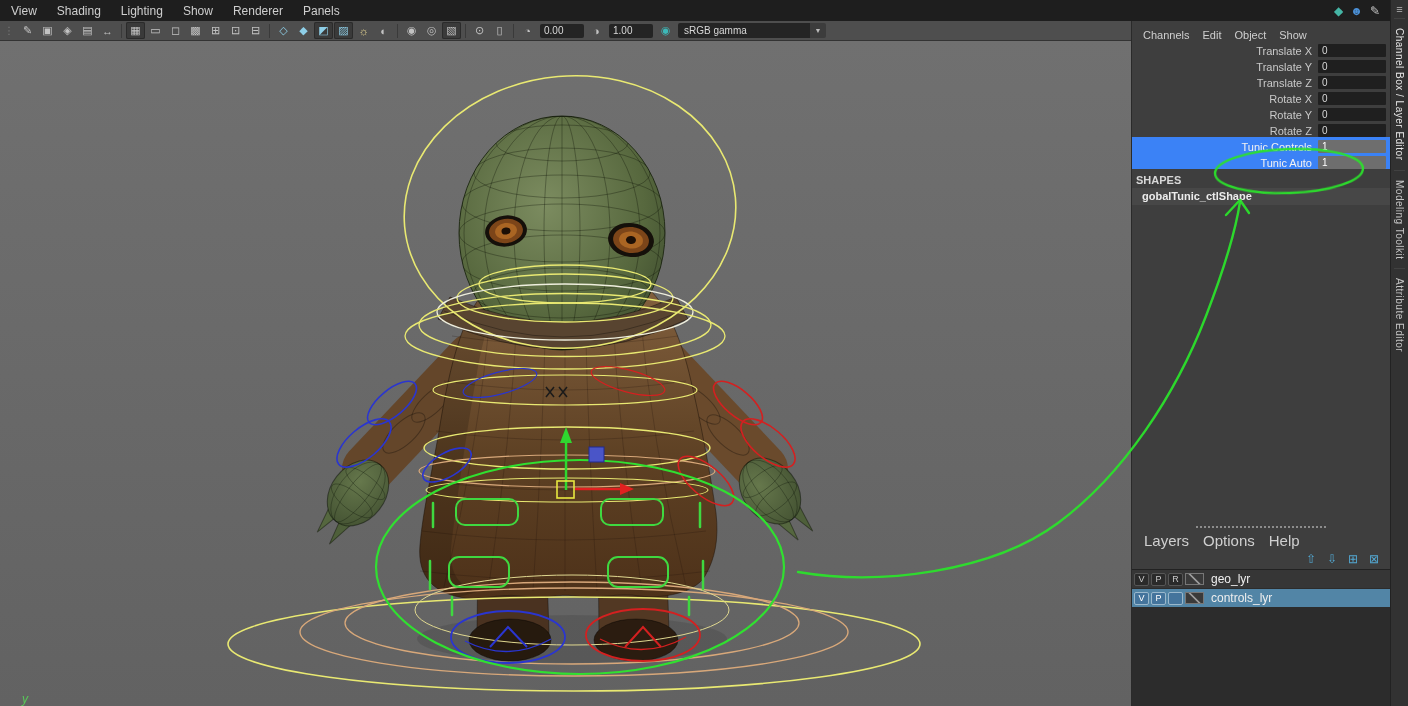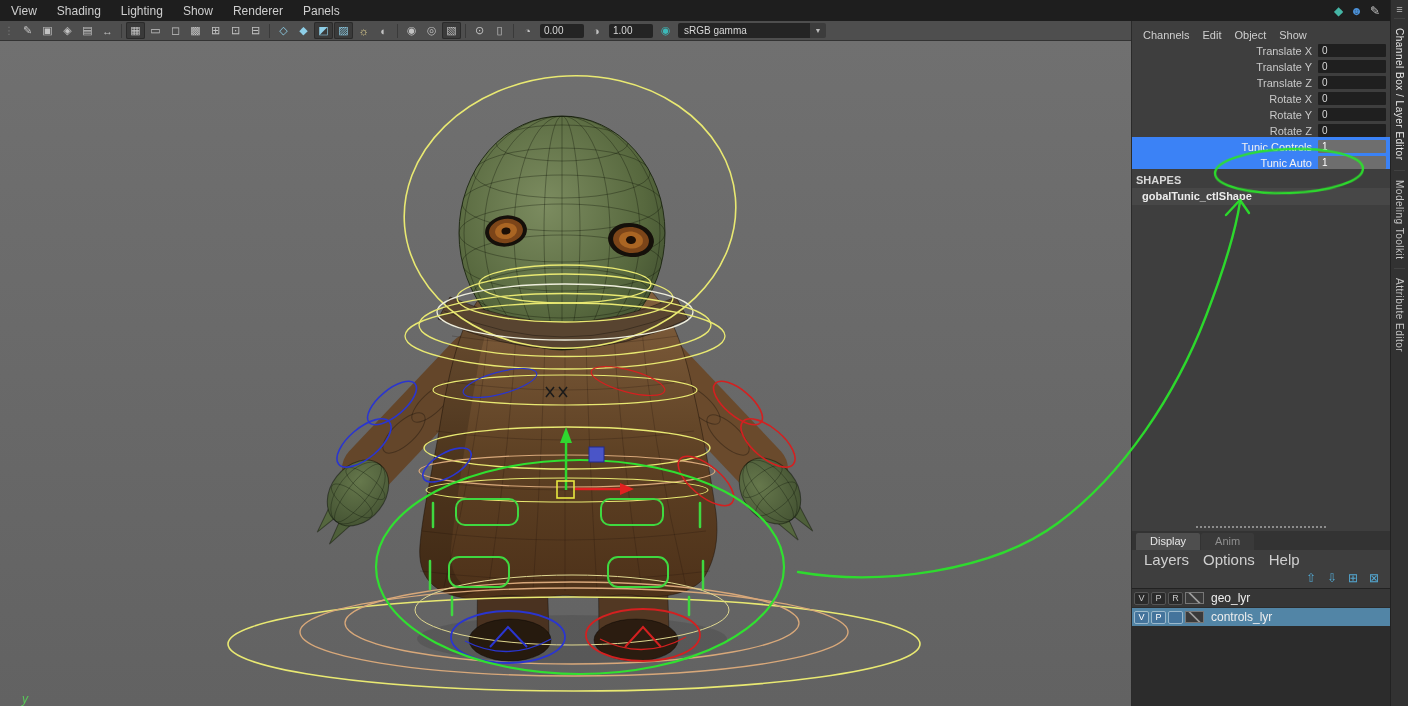--- a/index.html
+++ b/index.html
@@ -428,24 +428,20 @@
         </div>
       <div class="cb-shapes-header">SHAPES</div>
       <div class="cb-shape-name">gobalTunic_ctlShape</div>
       <div class="cb-empty"></div>
 
       <div class="splitter">
           <div class="splitter-dots"></div>
         </div>
 
       <div class="layer-editor">
-        <div class="le-tabs" id="le-tabs">
-            <div class="le-tab active">Display</div>
-            <div class="le-tab">Anim</div>
-          </div>
         <div class="le-menu" id="le-menu-items">
             <div class="le-menu-item">Layers</div>
             <div class="le-menu-item">Options</div>
             <div class="le-menu-item">Help</div>
           </div>
         <div class="le-icon-row" id="le-icons">
             <div class="le-icon">⇧</div>
             <div class="le-icon">⇩</div>
             <div class="le-icon">⊞</div>
             <div class="le-icon">⊠</div>

